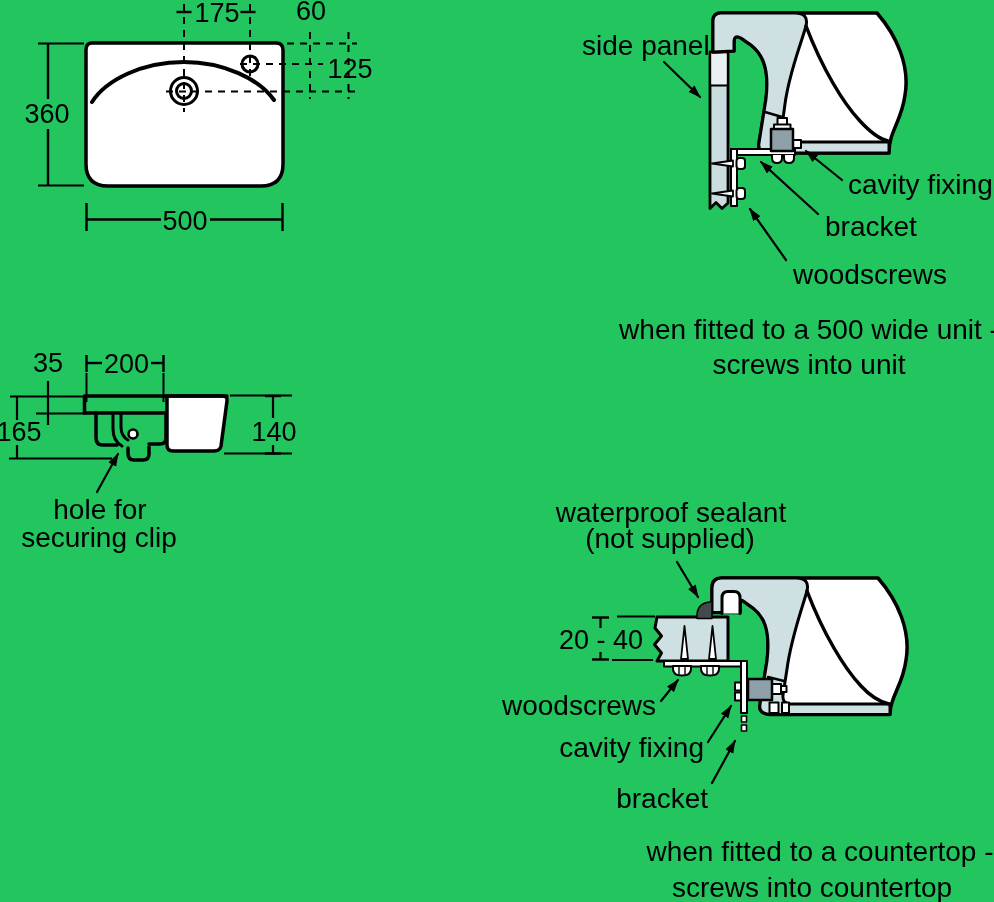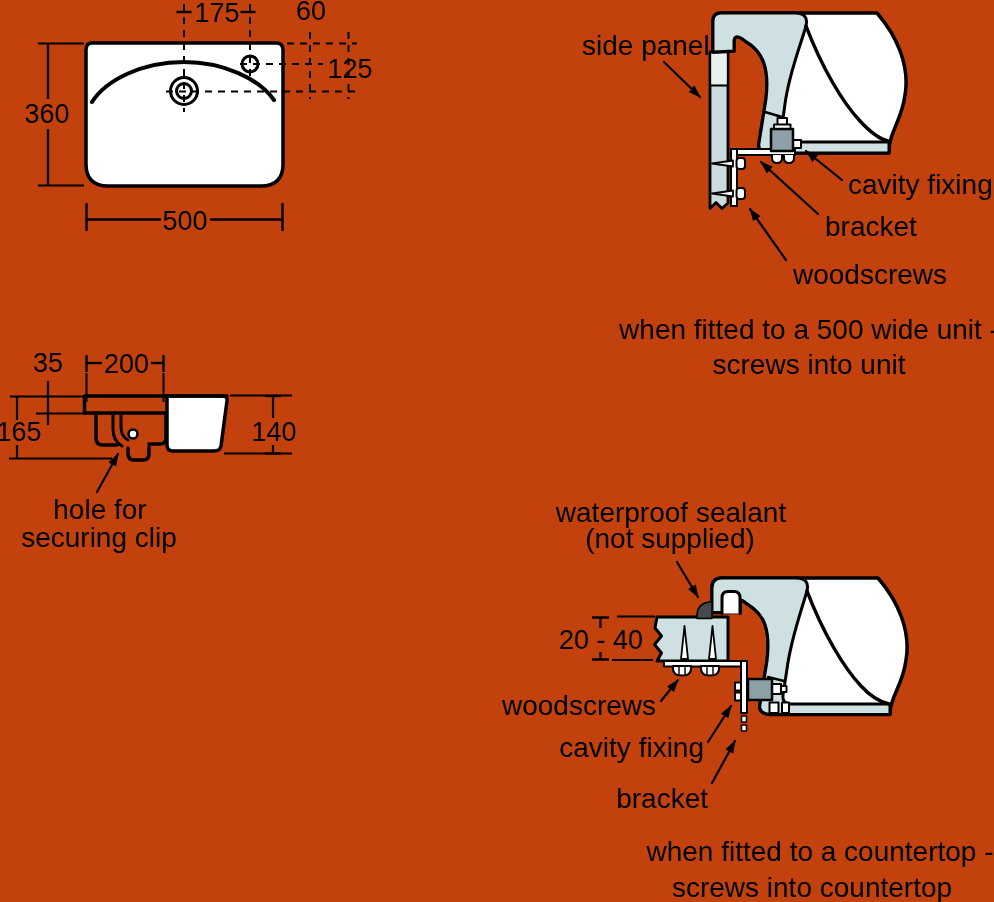--- a/index.html
+++ b/index.html
@@ -1,16 +1,16 @@
 <!DOCTYPE html>
 <html><head>
 <meta charset="utf-8">
 <style>
   html,body{margin:0;padding:0;background:#ffffff;}
-  #stage{position:relative;width:994px;height:902px;background:#c2410c;overflow:hidden;}
+  #stage{position:relative;width:994px;height:902px;background:#22c55e;overflow:hidden;}
   svg{display:block;}
   text{font-family:"Liberation Sans","DejaVu Sans",sans-serif;fill:#000000;}
   .dim{font-size:27px;}
   .lbl{font-size:28px;}
   .cap{font-size:28px;}
 </style>
 </head>
 <body>
 
 <div id="stage">

